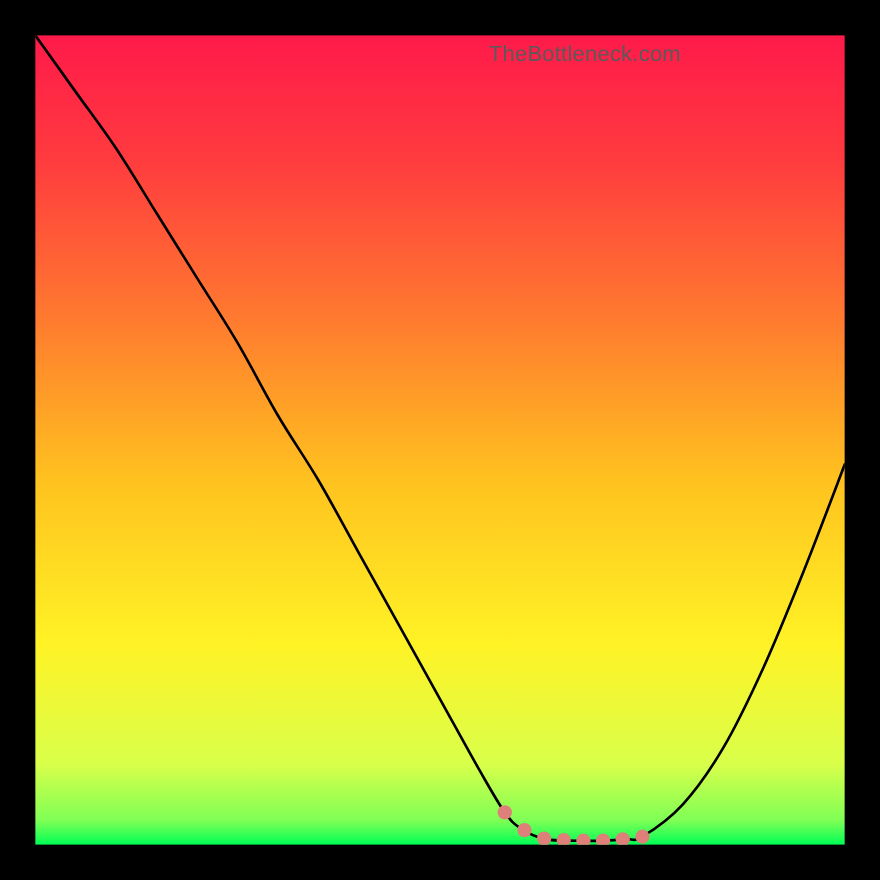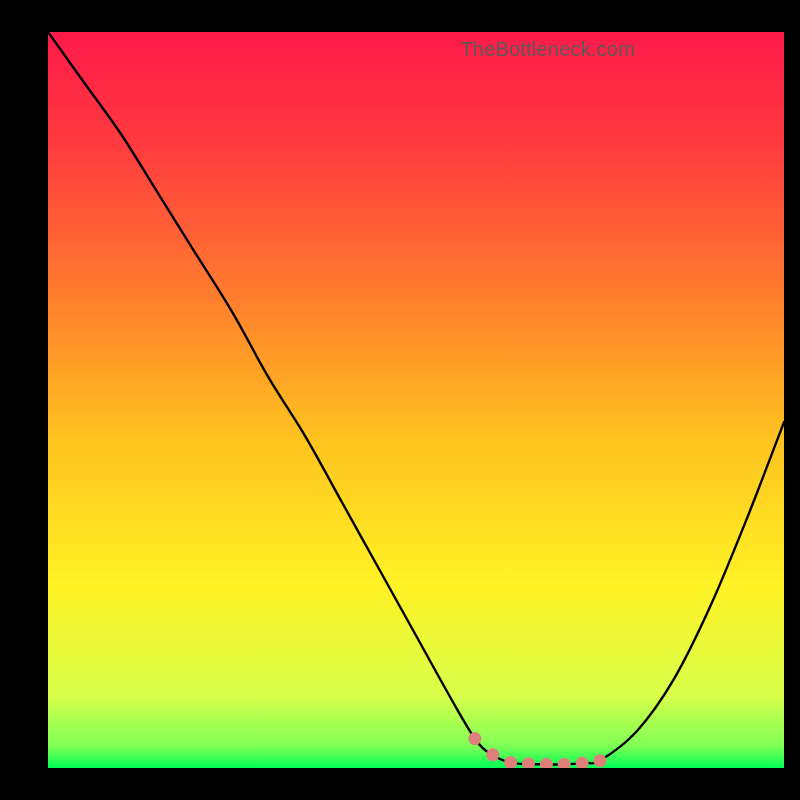--- a/index.html
+++ b/index.html
@@ -6,21 +6,21 @@
     margin: 0;
     padding: 0;
     width: 800px;
     height: 800px;
     background: #000;
     font-family: Arial, Helvetica, sans-serif;
     overflow: hidden;
   }
   .frame {
     position: absolute;
-    left: 48px;
+    left: 32px;
     top: 32px;
     width: 595px;
     height: 736px;
     background: #000;
   }
   .plot {
     position: absolute;
     inset: 0;
     width: 736px;
     height: 736px;

